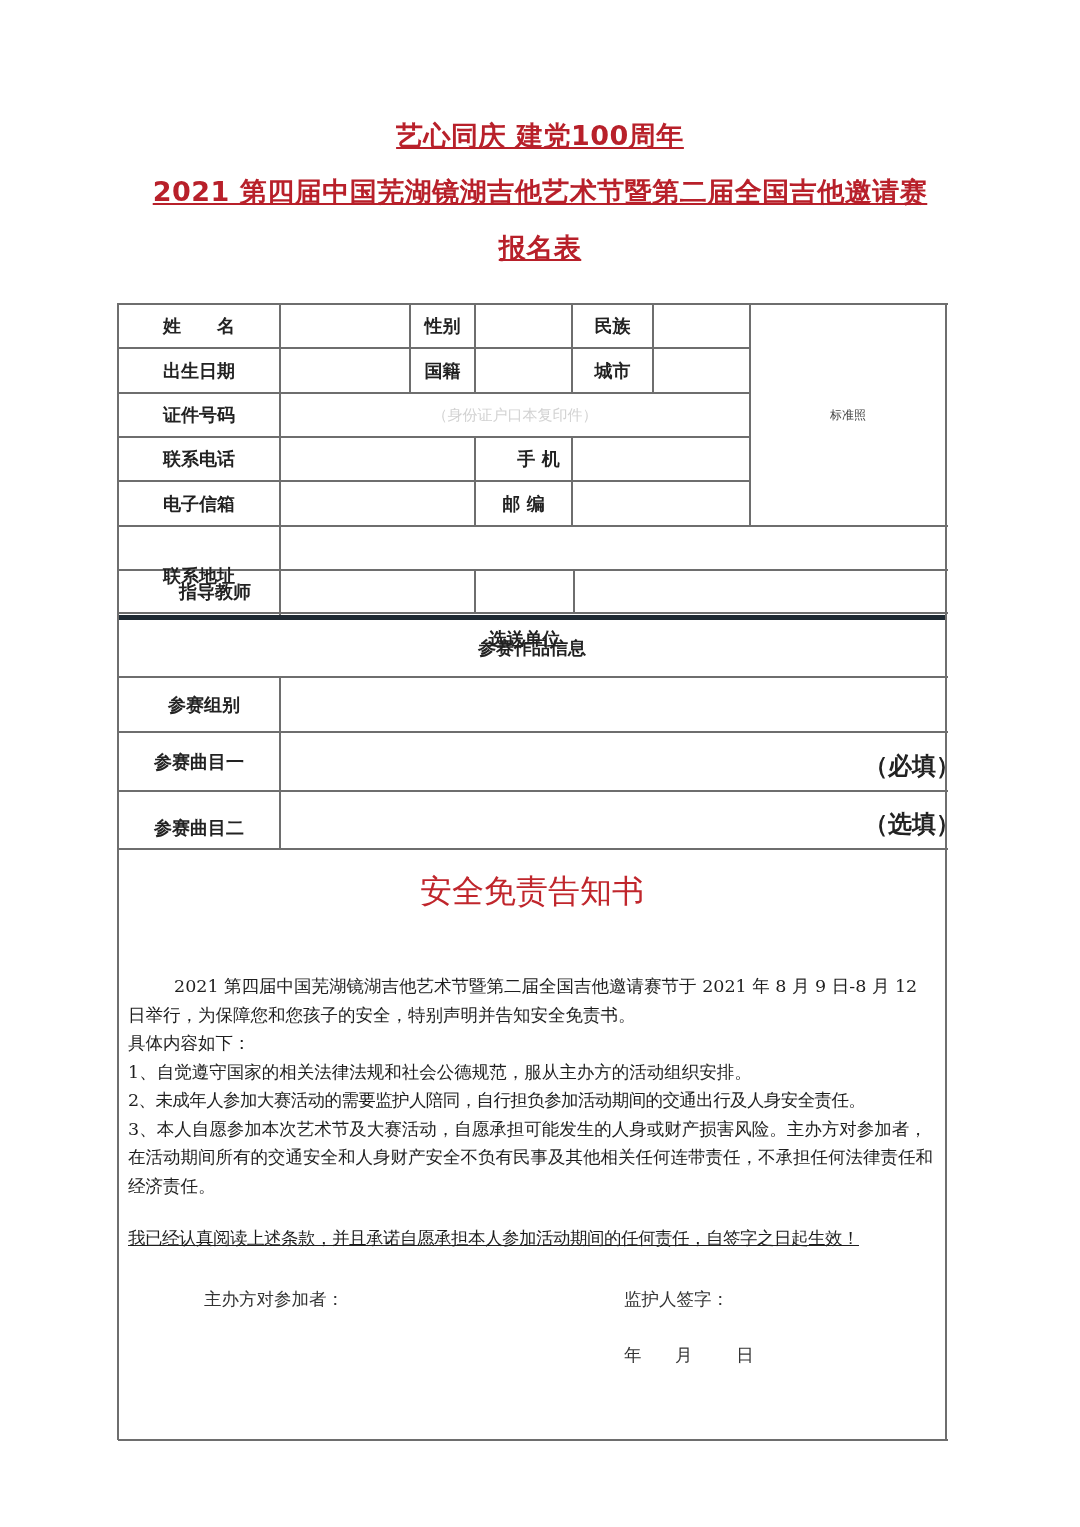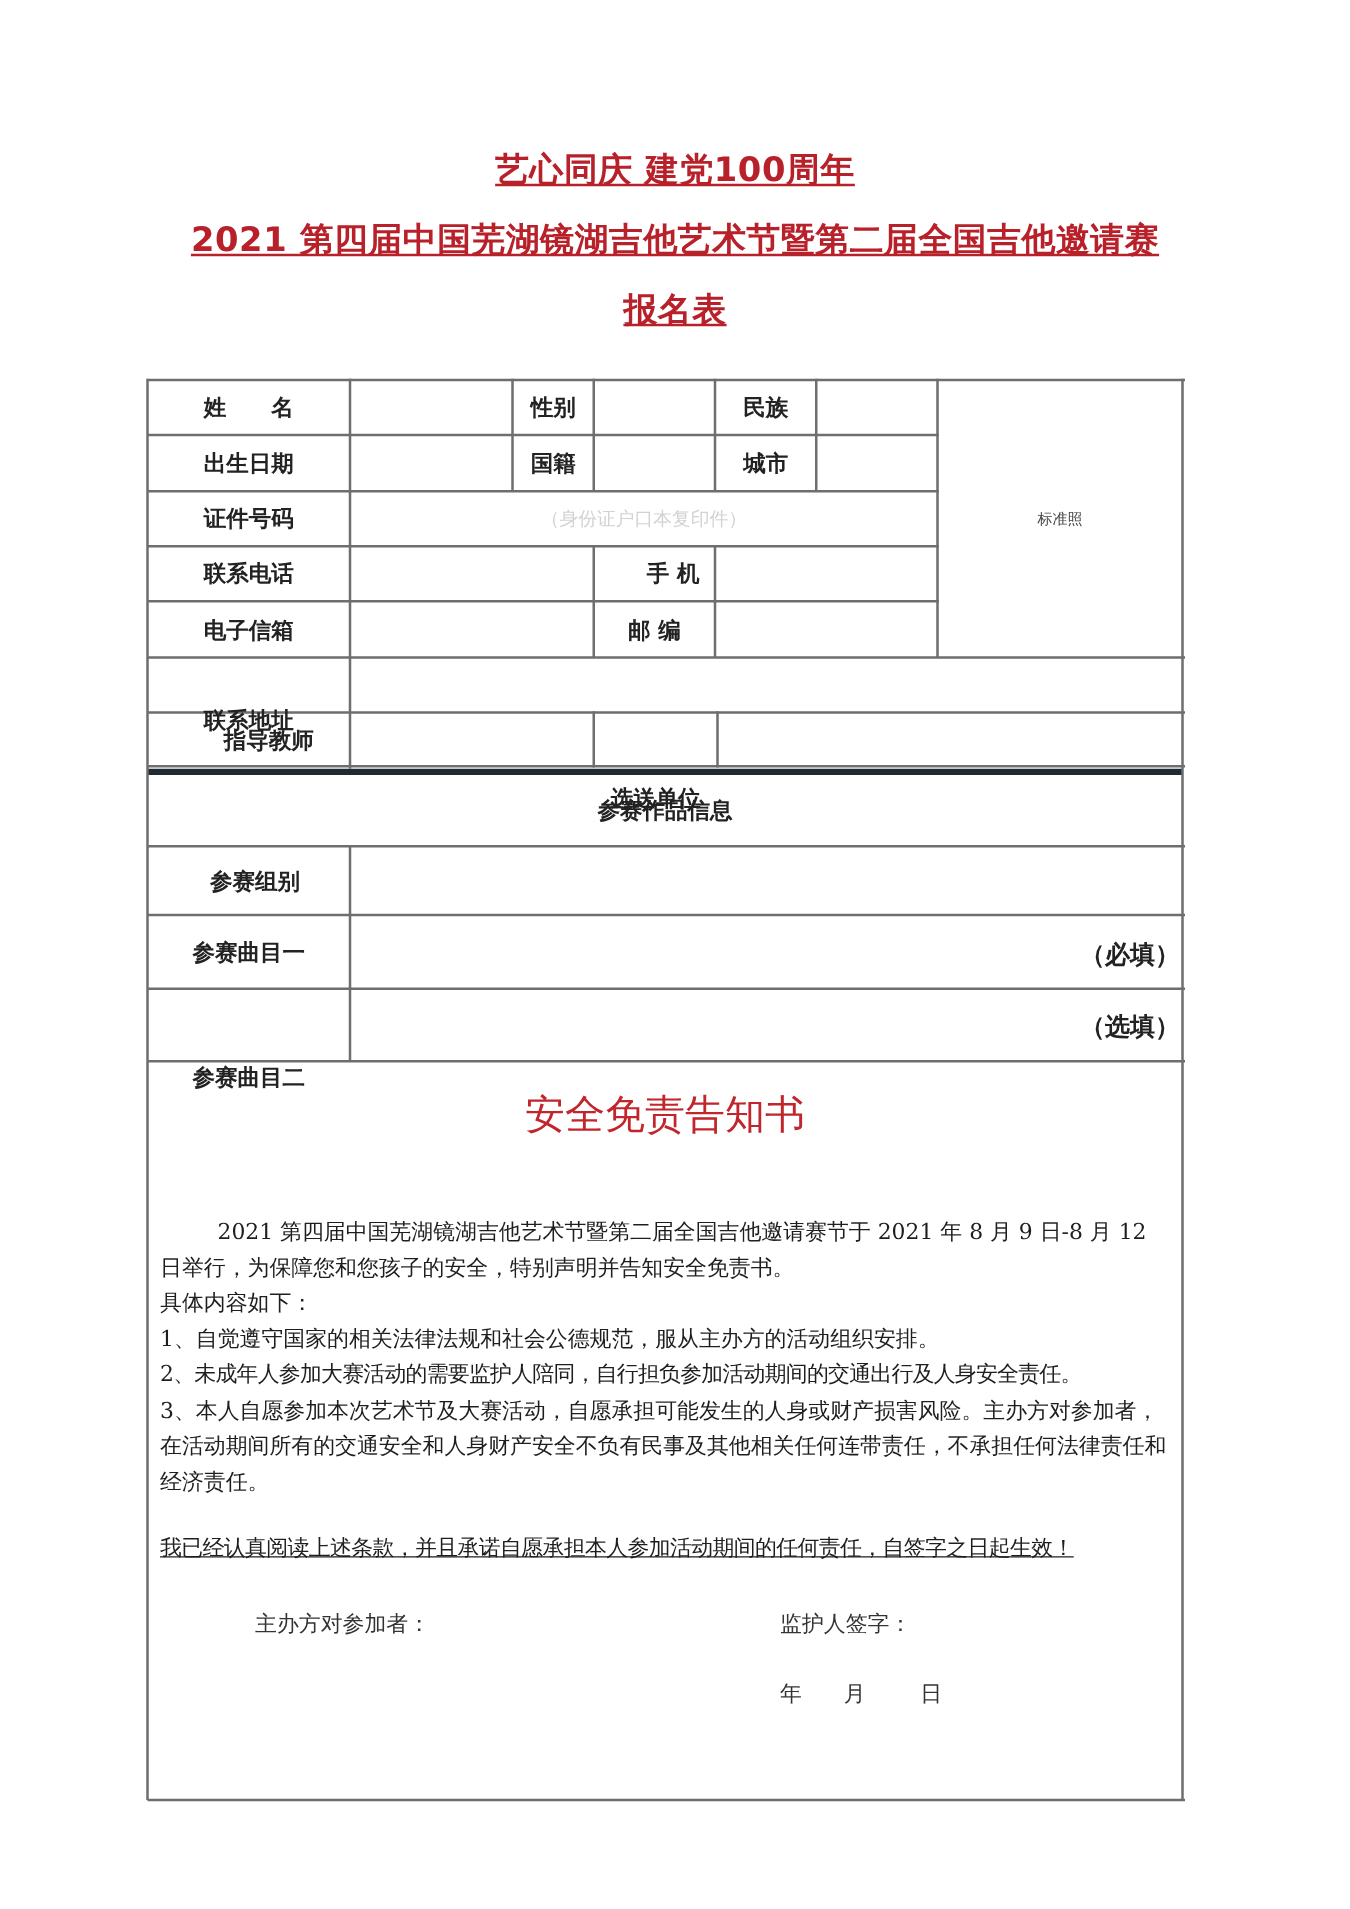--- a/index.html
+++ b/index.html
@@ -16,21 +16,21 @@
           justify-content: center; font-size: 18px; font-weight: bold;
           font-family: "DejaVu Sans", "Liberation Sans", sans-serif; color: #222; }
   .hline { position: absolute; height: 2px; background: #6e6e6e; }
   .vline { position: absolute; width: 2px; background: #6e6e6e; }
   .thick { position: absolute; left: 118px; width: 828px; top: 615px; height: 5px; background: #1f2a33; }
 
   .ph { color: #d2d2d2; font-weight: normal; font-size: 15px;
         font-family: "DejaVu Serif", "Liberation Serif", serif; }
   .photo { font-weight: normal; font-size: 12px; color: #444;
            font-family: "DejaVu Serif", "Liberation Serif", serif; }
-  .note { position: absolute; font-size: 20px; font-weight: bold; color: #222;
+  .note { position: absolute; font-size: 24px; font-weight: bold; color: #222;
           font-family: "DejaVu Sans", "Liberation Sans", sans-serif; }
 
   .notice-title { position: absolute; left: 118px; width: 828px; top: 870px; text-align: center;
                   color: #c0262c; font-size: 32px; font-family: "DejaVu Serif", "Liberation Serif", serif; }
   .body-text { position: absolute; left: 128px; width: 812px; font-size: 17.5px; line-height: 28.5px;
                font-family: "DejaVu Serif", "Liberation Serif", serif; color: #1e1e1e; }
   .p-indent { text-indent: 46px; }
   .pledge { position: absolute; left: 128px; width: 812px; top: 1226px; font-size: 17.5px;
             font-family: "DejaVu Serif", "Liberation Serif", serif; text-decoration: underline;
             color: #1e1e1e; white-space: nowrap; }
@@ -117,21 +117,21 @@
 
   <div class="cell" style="left:119px;top:620px;width:826px;height:56px;">参赛作品信息</div>
 
   <div class="cell" style="left:119px;top:678px;width:170px;height:53px;">参赛组别</div>
   <div class="cell" style="left:281px;top:678px;width:664px;height:53px;"></div>
 
   <div class="cell" style="left:119px;top:733px;width:160px;height:57px;">参赛曲目一</div>
   <div class="cell" style="left:281px;top:733px;width:664px;height:57px;"></div>
   <div class="note" style="left:864px;top:750px;">（必填）</div>
 
-  <div class="cell" style="left:119px;top:838px;width:160px;height:48px;border-radius:10px;">参赛曲目二</div>
+  <div class="cell" style="left:119px;top:804px;width:160px;height:48px;border-radius:10px;">参赛曲目二</div>
   <div class="cell" style="left:281px;top:792px;width:664px;height:56px;"></div>
   <div class="note" style="left:864px;top:808px;">（选填）</div>
 </div>
 
 <div>
   <div class="hline" style="left:118px;width:830px;top:1439px;"></div>
 
   <div class="notice-title">安全免责告知书</div>
 
   <div class="body-text" style="top:972px;">

